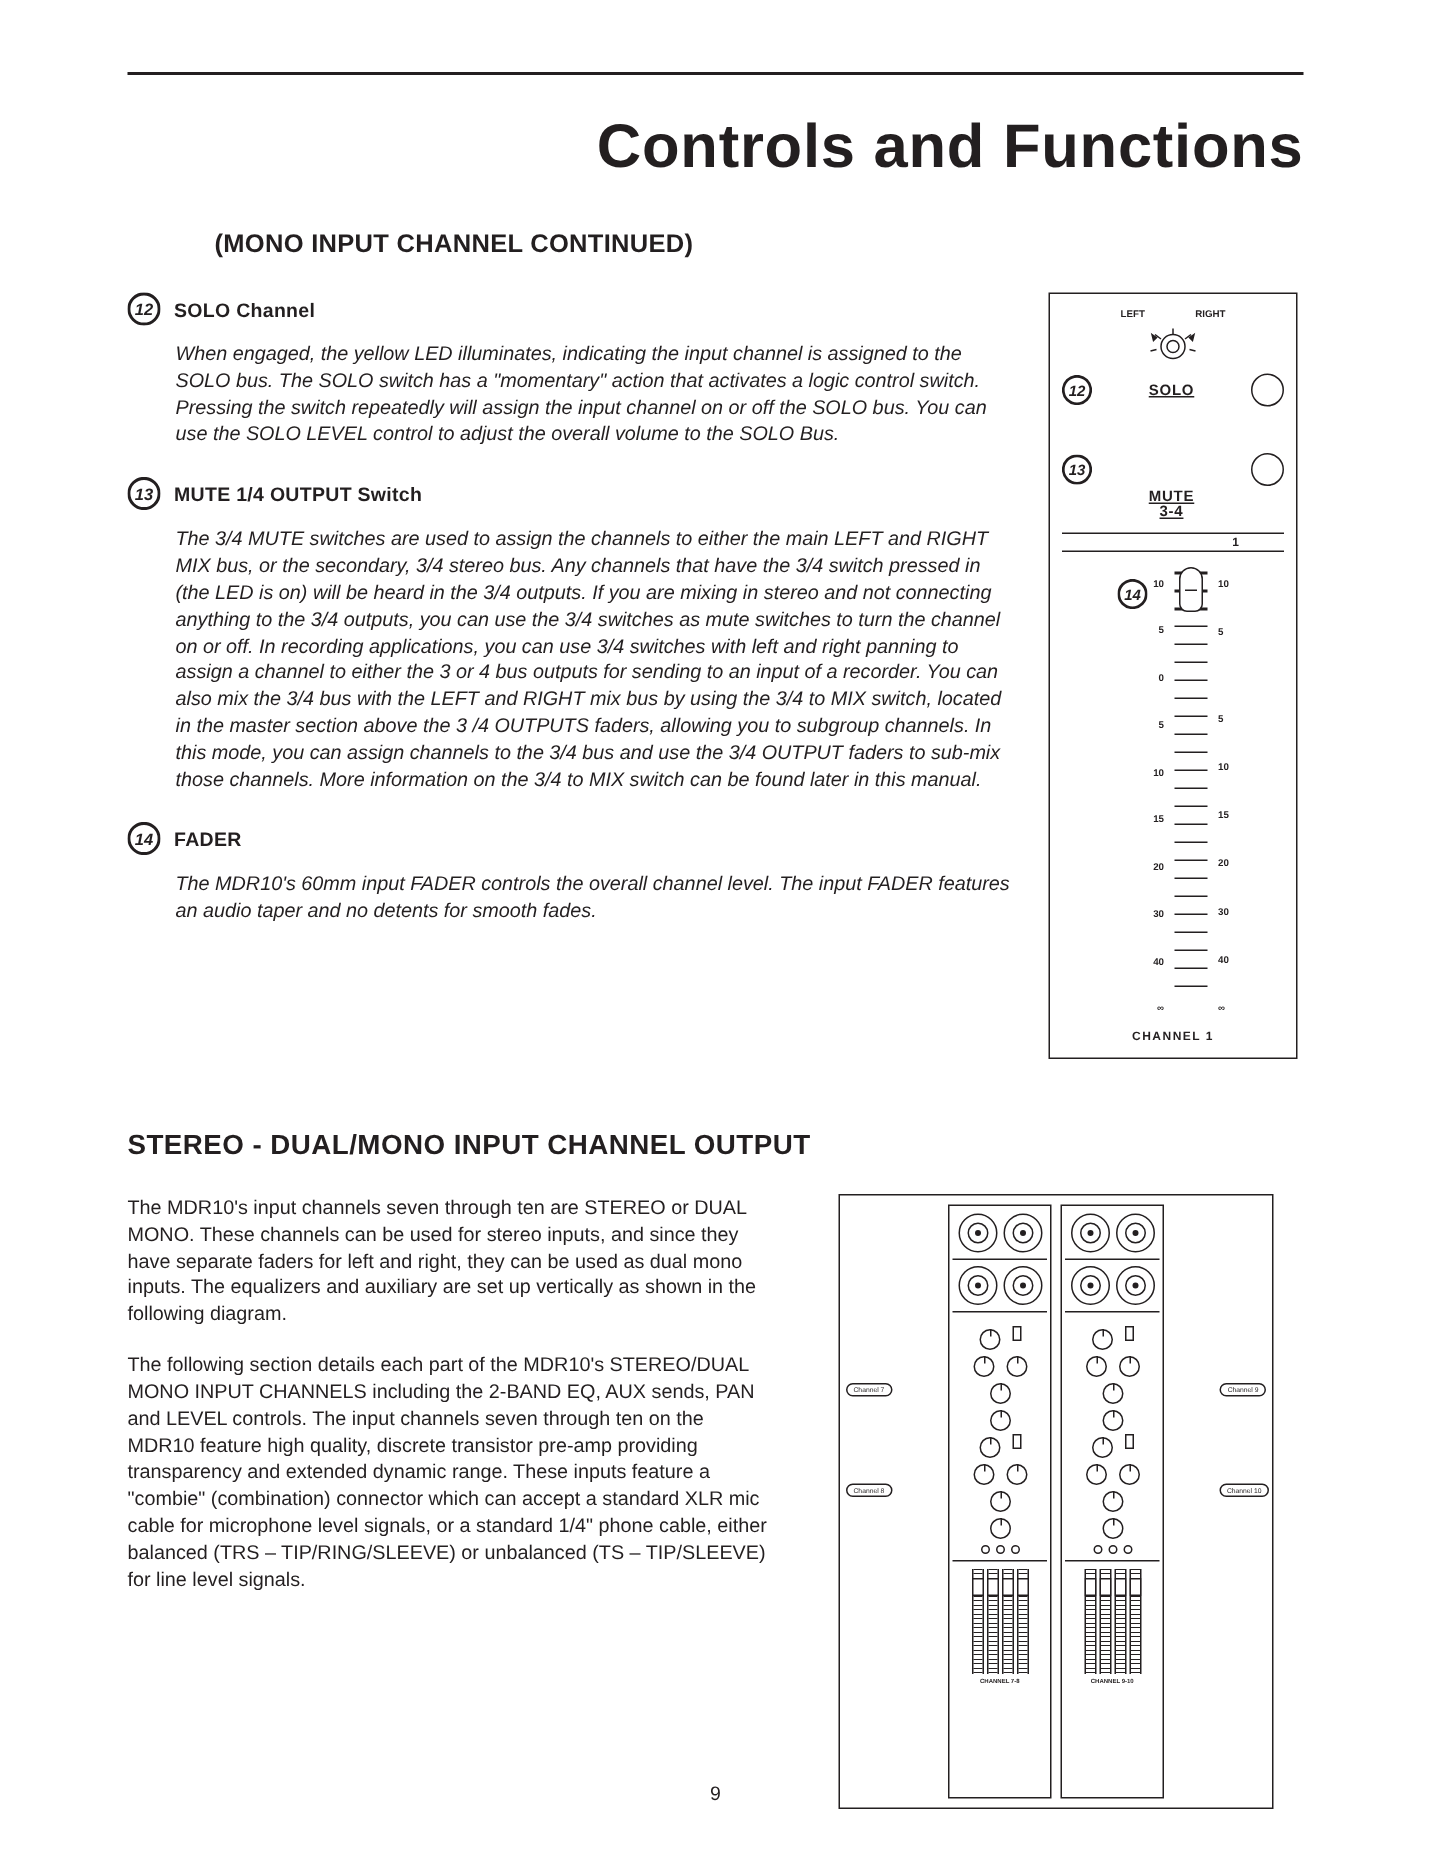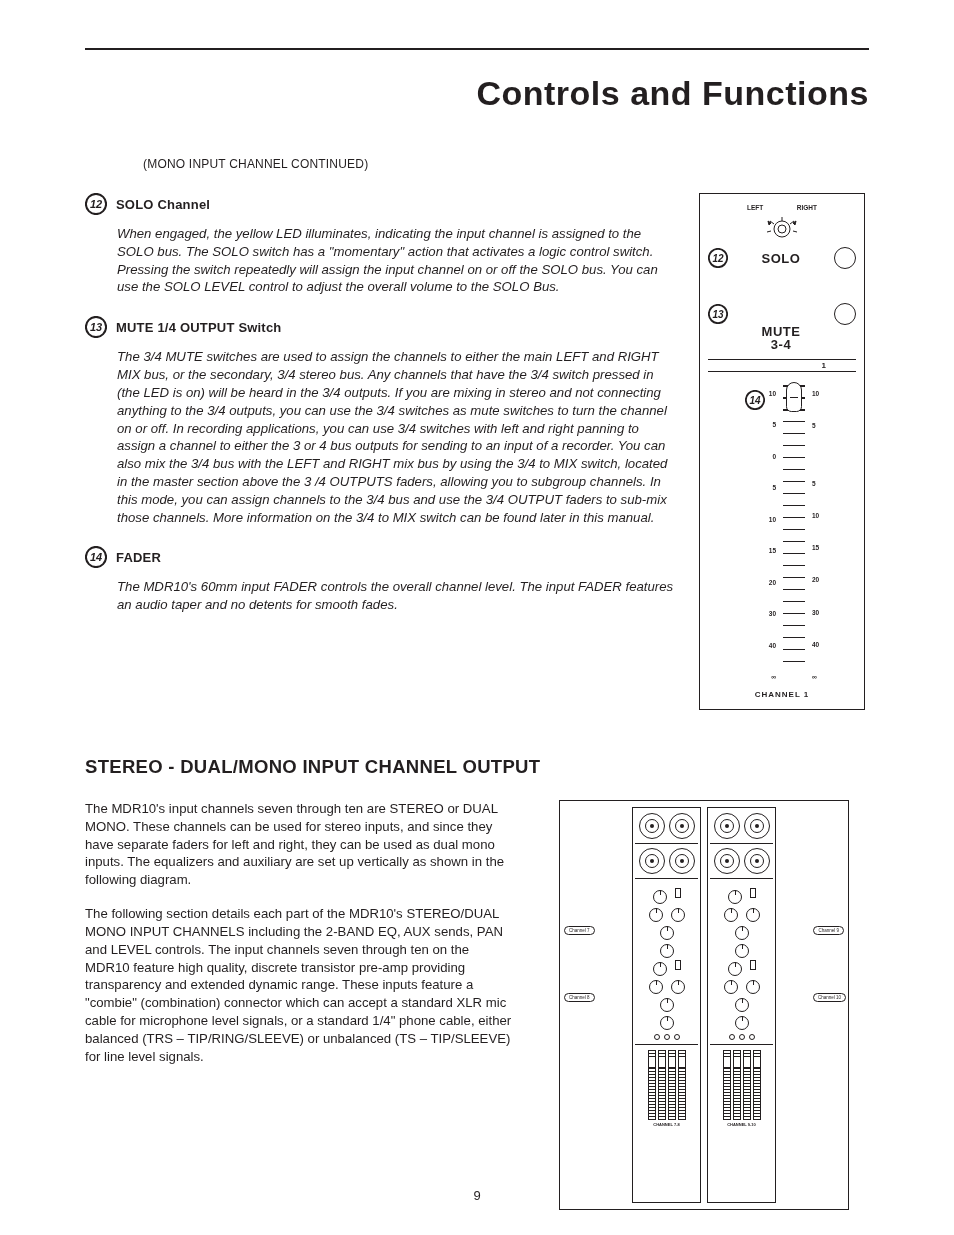--- a/index.html
+++ b/index.html
@@ -9,28 +9,28 @@
       background: #fff;
       font-family: Arial, Helvetica, sans-serif;
       color: #231f20;
       position: relative;
       padding: 48px 85px 40px 85px;
     }
     .top-rule { border-top: 2.5px solid #231f20; margin-bottom: 24px; }
     .main-title {
       font-family: Arial, Helvetica, sans-serif;
       font-weight: 900;
-      font-size: 34px;
+      font-size: 41px;
       text-align: right;
       letter-spacing: 0.5px;
-      margin-bottom: 44px;
+      margin-bottom: 32px;
     }
     .continued {
-      font-weight: 400;
-      font-size: 12px;
+      font-weight: 700;
+      font-size: 17px;
       margin-left: 58px;
       margin-bottom: 22px;
       letter-spacing: 0.2px;
     }
     .content-row { display: flex; gap: 20px; }
     .left-col { flex: 1; }
     .right-col { width: 170px; flex-shrink: 0; }
     .item { margin-bottom: 20px; position: relative; }
     .item-head { display: flex; align-items: center; gap: 9px; margin-bottom: 10px; }
     .badge {
@@ -72,21 +72,21 @@
       width: 166px;
       padding: 10px 8px 10px 8px;
       font-size: 7px;
       text-align: center;
     }
     .pan-knob { display:flex; flex-direction:column; align-items:center; margin-bottom:6px;}
     .pan-labels { display:flex; justify-content:space-between; width:70px; font-size:6.5px; font-weight:bold;}
     .knob-svg { width:50px; height:30px; }
     .strip-row { display:flex; align-items:center; gap:8px; margin:6px 0 8px 0; justify-content:flex-start;}
     .strip-badge { width:20px; height:20px; flex-shrink:0;}
-    .strip-label { font-size:13px; font-weight:900; flex:1; text-align:center; letter-spacing:0.5px;}
+    .strip-label { font-size:10px; font-weight:900; flex:1; text-align:center; letter-spacing:0.5px;text-decoration:underline;}
     .strip-btn { width:22px; height:22px; border:1.5px solid #231f20; border-radius:50%; }
     .ch-num-box { border:1.2px solid #231f20; border-left:none; border-right:none; padding:1px 0; font-size:8px; font-weight:900; text-align:right; padding-right:30px; margin:4px 0 8px 0;}
     .fader-area { display:flex; align-items:flex-start; gap:4px; justify-content:center; margin:6px 0; }
     .fader-badge-wrap { display:flex; align-items:center; height:40px;}
     .scale-col { display:flex; flex-direction:column; align-items:flex-end; justify-content:space-between; font-size:6.5px; font-weight:bold; height:300px; padding-top:10px;}
     .scale-col.right { align-items:flex-start;}
     .fader-track {
       width:28px; height:300px;
       display:flex; flex-direction:column; align-items:center;
       position:relative;

